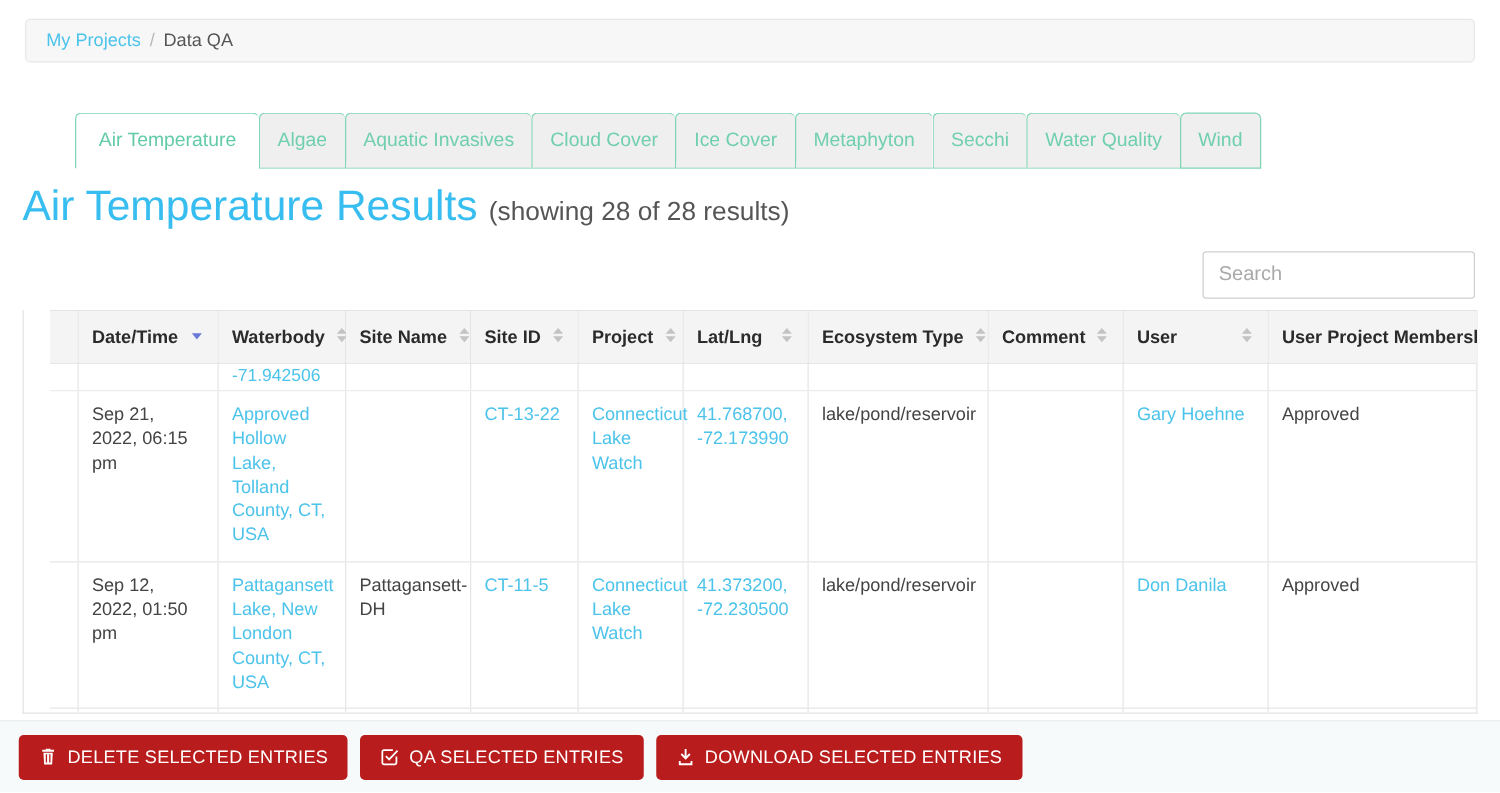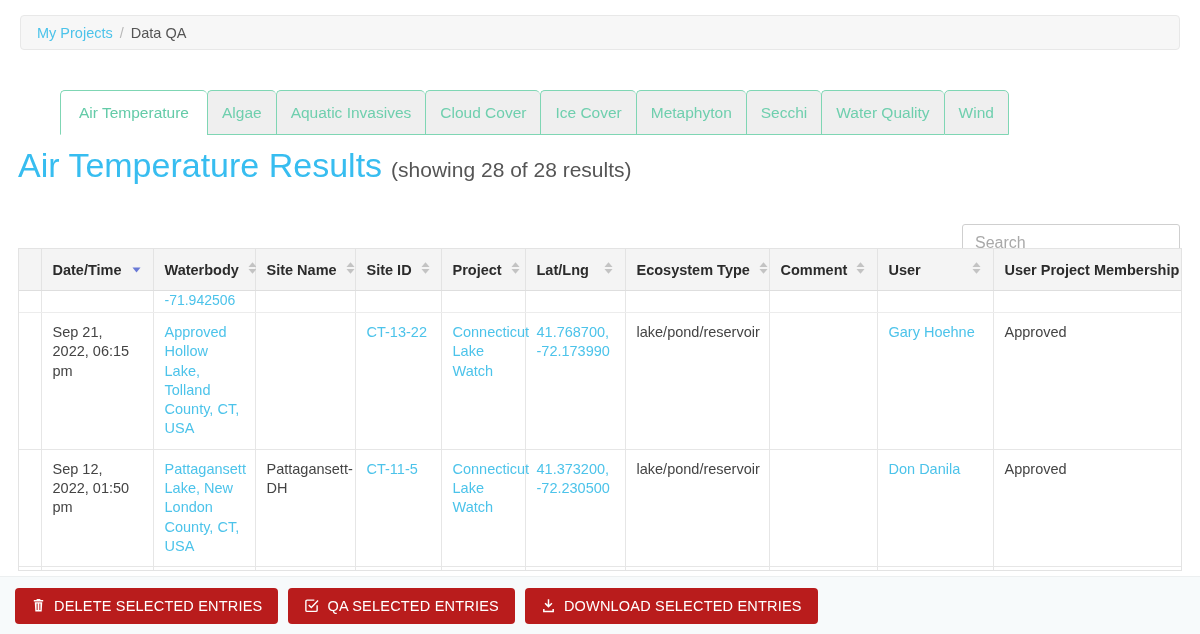--- a/index.html
+++ b/index.html
@@ -60,21 +60,21 @@
     display: flex; align-items: baseline;
   }
   .title-main {
     font-size: 34px; color: #37bdf0; font-weight: normal; line-height: 1;
   }
   .title-sub {
     font-size: 21px; color: #555; margin-left: 9px;
   }
 
   
-  .search-wrap { position: absolute; left: 962px; top: 224px; border-radius: 12px; }
+  .search-wrap { position: absolute; left: 962px; top: 201px; border-radius: 12px; }
   .search-input {
     width: 218px; height: 38px;
     border: 1px solid #cfcfcf;
     border-radius: 3px;
     padding: 0 12px;
     font-size: 16px;
     color: #555;
     font-family: "Liberation Sans", sans-serif;
     background: #fff;
     outline: none;
@@ -83,20 +83,21 @@
 
   
   .table-wrap {
     position: absolute; left: 18px; top: 248px;
     width: 1164px; height: 323px;
     overflow: hidden;
     border-left: 1px solid #e3e3e3;
     border-right: 1px solid #e3e3e3;
     border-bottom: 1px solid #e3e3e3;
     background: #fff;
+    padding-left: 21px;
   }
   table.qa {
     border-collapse: collapse;
     width: 1164px;
     table-layout: fixed;
     font-size: 14px;
   }
   
   tr.ghost-row td {
     height: 22px;

